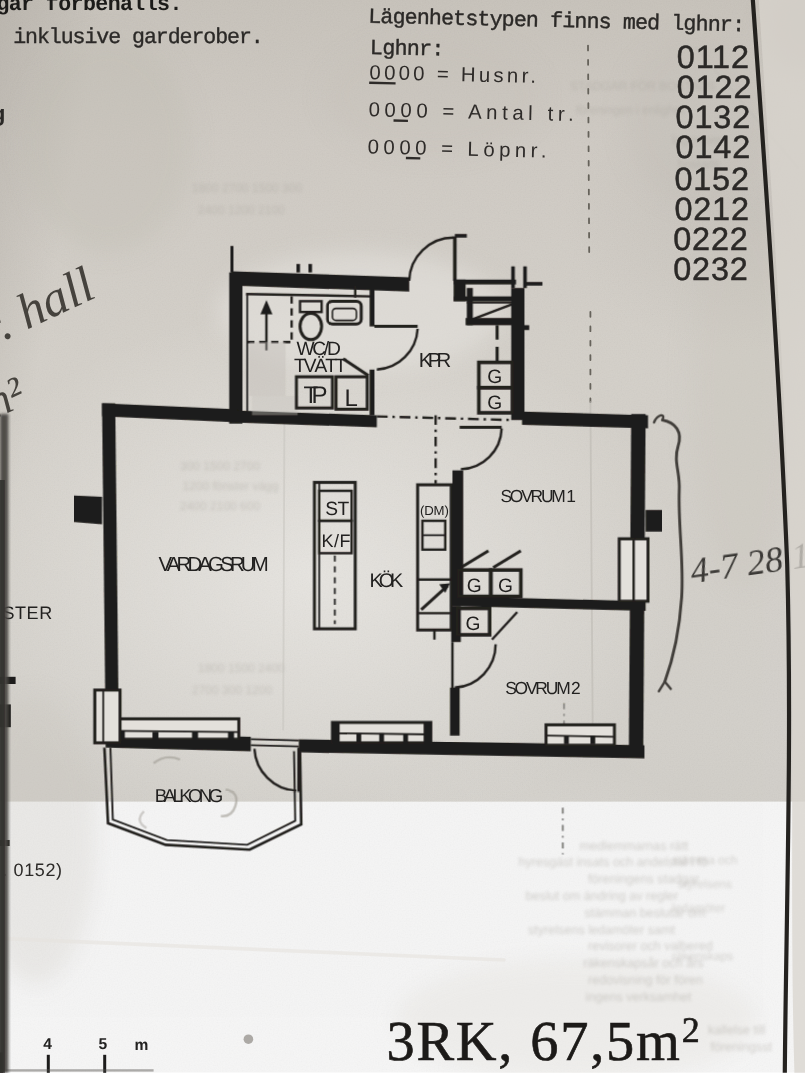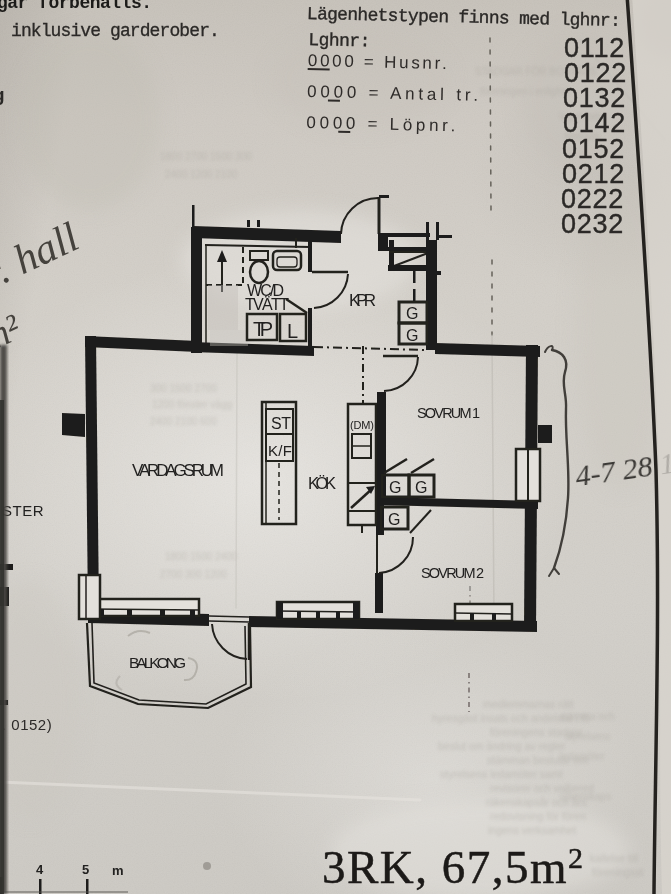--- a/index.html
+++ b/index.html
@@ -1,18 +1,18 @@
 <!DOCTYPE html>
 <html><head>
 <meta charset="utf-8">
 <style>
   html,body{margin:0;padding:0;}
   body{width:671px;height:894px;overflow:hidden;}
   #paper{
-    position:relative;width:671px;height:894px;
+    position:relative;width:671px;height:668px;
     background:
       radial-gradient(ellipse 430px 310px at 260px 480px, rgba(243,241,237,.85), rgba(243,241,237,0) 72%),
       radial-gradient(ellipse 300px 220px at 430px 780px, rgba(238,236,232,.6), rgba(238,236,232,0) 70%),
       radial-gradient(ellipse 200px 150px at 620px 180px, rgba(190,186,179,.35), rgba(190,186,179,0) 75%),
       linear-gradient(100deg, rgba(180,175,167,.5) 0px, rgba(180,175,167,0) 85px),
       linear-gradient(to bottom, #cfcac2 0px, #d7d2cb 120px, #dcd8d1 300px, #dbd8d2 600px, #d5d2cc 894px);
   }
   svg{position:absolute;left:0;top:0;}
   .mono{font-family:"Liberation Mono",monospace;fill:#262422;}
   .plab{font-family:"Liberation Sans",sans-serif;fill:#222120;}

